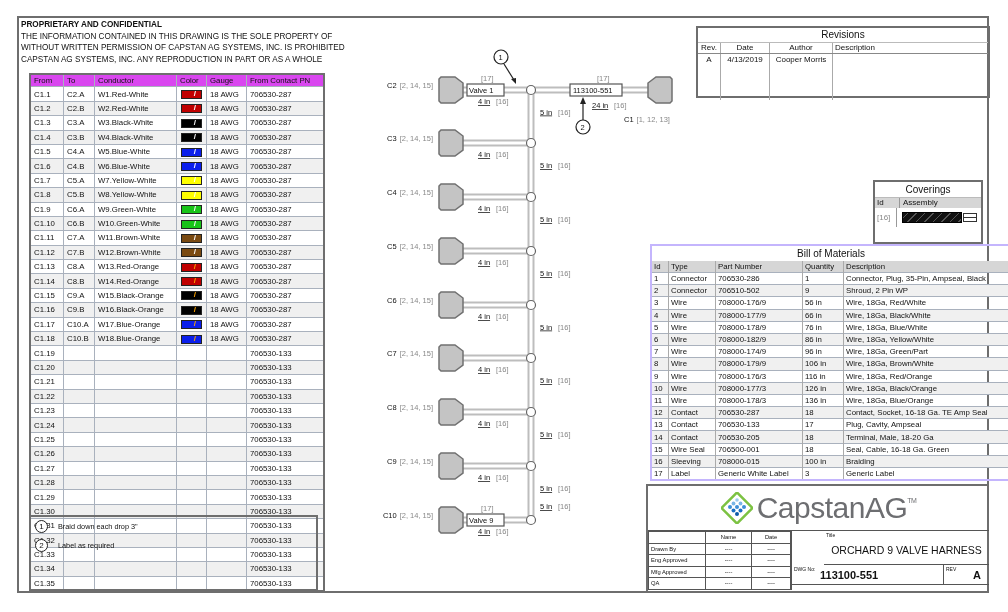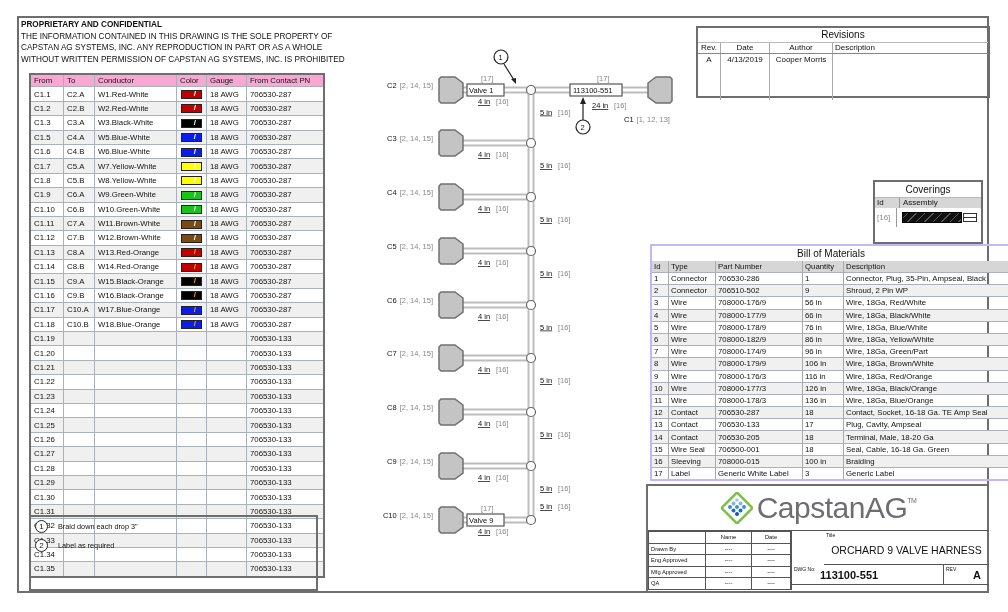--- a/index.html
+++ b/index.html
@@ -5,21 +5,21 @@
   html, body { margin:0; padding:0; background:#fff; }
   body { width:1008px; height:612px; position:relative; overflow:hidden;
          font-family:"Liberation Sans", sans-serif; color:#111; }
   .abs { position:absolute; }
   .page-border { left:17px; top:16px; width:972px; height:577px; border:2px solid #6e6e6e; box-sizing:border-box; }
   .prop { left:21px; top:19px; font-size:8.2px; line-height:11.5px; white-space:nowrap; }
   .prop .ttl { font-weight:bold; }
   table { border-collapse:collapse; }
   .wt { left:29px; top:73px; border:2px solid #6e6e6e; font-size:7.8px; }
   .wt td, .wt th { border:1px solid #a9b1bd; padding:0 3px; height:11.4px; line-height:11px; white-space:nowrap; text-align:left; font-weight:normal; }
-  .wt th { background:#f9a8d4; }
+  .wt th { background:#d946ef; }
   .wt tr:nth-child(even) td { background:#f0f0f0; }
   .wt td.sw { padding:1px 4px; }
   .swatch { display:inline-block; width:19px; height:7px; border:1px solid #222; position:relative; vertical-align:middle; }
   .swatch i { position:absolute; right:5px; top:-1px; font-style:normal; font-size:8px; line-height:8px; font-weight:bold; }
   .notes { left:29px; top:515px; width:289px; height:76px; border:2px solid #6e6e6e; box-sizing:border-box; font-size:7.3px; }
   .notes .hd { text-align:center; font-size:10px; height:14px; line-height:14px; border-bottom:1px solid #8a8a8a; }
   .notes .row { display:flex; align-items:center; height:19px; padding-left:4px; }
   .circ { width:13px; height:13px; border:1.2px solid #222; border-radius:50%; display:inline-flex; align-items:center; justify-content:center; font-size:8px; box-sizing:border-box; background:#fff; }
   .notes .row span.t { margin-left:10px; }
   .rev { left:696px; top:26px; width:294px; height:72px; border:2px solid #6e6e6e; box-sizing:border-box; font-size:8px; }
@@ -66,22 +66,22 @@
   svg text { font-family:"Liberation Sans", sans-serif; }
 </style>
 </head>
 <body>
 
 <div class="abs page-border"></div>
 
 <div class="abs prop">
   <div class="ttl">PROPRIETARY AND CONFIDENTIAL</div>
   <div>THE INFORMATION CONTAINED IN THIS DRAWING IS THE SOLE PROPERTY OF</div>
+  <div>WITHOUT WRITTEN PERMISSION OF CAPSTAN AG SYSTEMS, INC. IS PROHIBITED</div>
   <div>CAPSTAN AG SYSTEMS, INC. ANY REPRODUCTION IN PART OR AS A WHOLE</div>
-  <div>WITHOUT WRITTEN PERMISSION OF CAPSTAN AG SYSTEMS, INC. IS PROHIBITED</div>
 </div>
 
 <table class="abs wt">
   <thead>
     <tr>
       <th style="width:26px">From</th>
       <th style="width:24px">To</th>
       <th style="width:75px">Conductor</th>
       <th>Color</th>
       <th style="width:33px">Gauge</th>
@@ -102,20 +102,28 @@
         <td>C2.B</td>
         <td>W2.Red-White</td>
         <td class="sw"><span class="swatch" style="background: rgb(192, 0, 0);"><i style="color: rgb(255, 255, 255);">/</i></span></td>
         <td>18 AWG</td>
         <td>706530-287</td>
       </tr>
       <tr>
         <td>C1.3</td>
         <td>C3.A</td>
         <td>W3.Black-White</td>
+        <td class="sw"><span class="swatch" style="background: rgb(0, 0, 0);"><i style="color: rgb(255, 255, 255);">/</i></span></td>
+        <td>18 AWG</td>
+        <td>706530-287</td>
+      </tr>
+      <tr>
+        <td>C1.4</td>
+        <td>C3.B</td>
+        <td>W4.Black-White</td>
         <td class="sw"><span class="swatch" style="background: rgb(0, 0, 0);"><i style="color: rgb(255, 255, 255);">/</i></span></td>
         <td>18 AWG</td>
         <td>706530-287</td>
       </tr>
       <tr>
         <td>C1.5</td>
         <td>C4.A</td>
         <td>W5.Blue-White</td>
         <td class="sw"><span class="swatch" style="background: rgb(10, 30, 235);"><i style="color: rgb(255, 255, 255);">/</i></span></td>
         <td>18 AWG</td>

